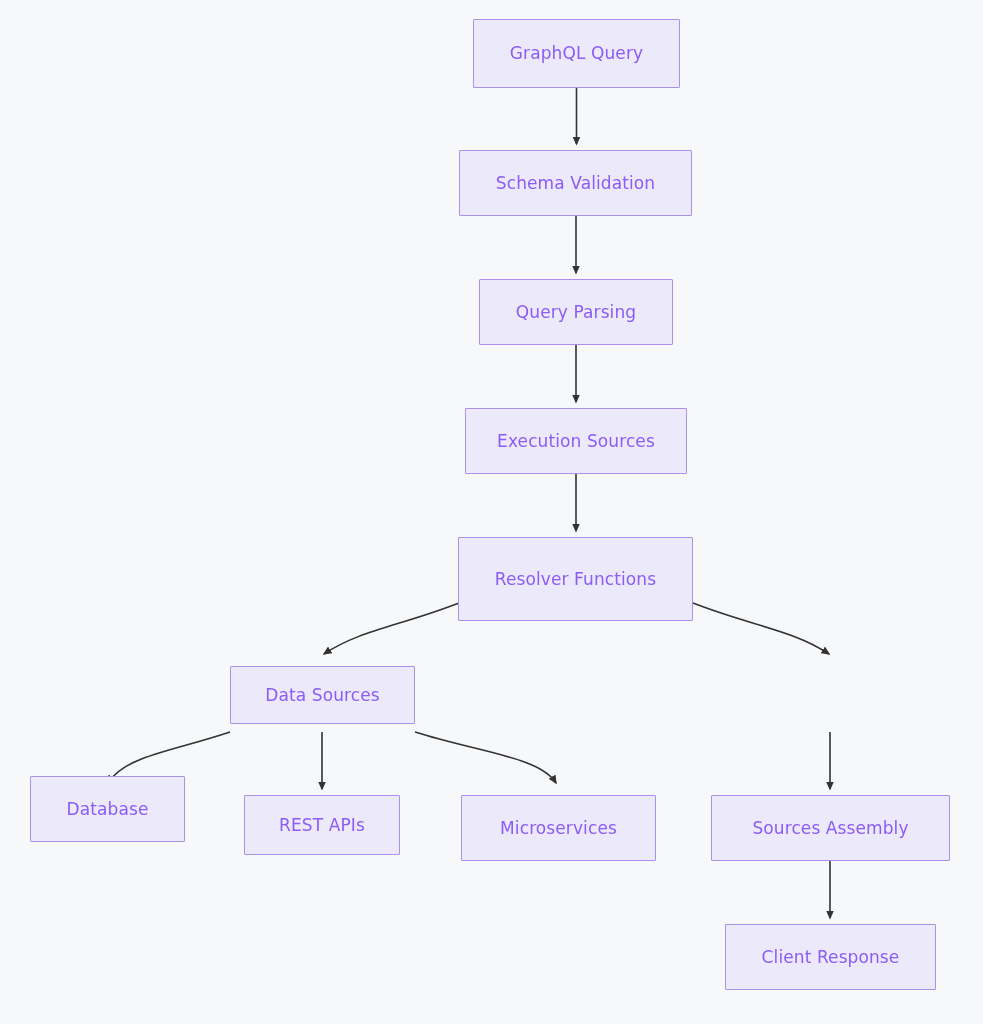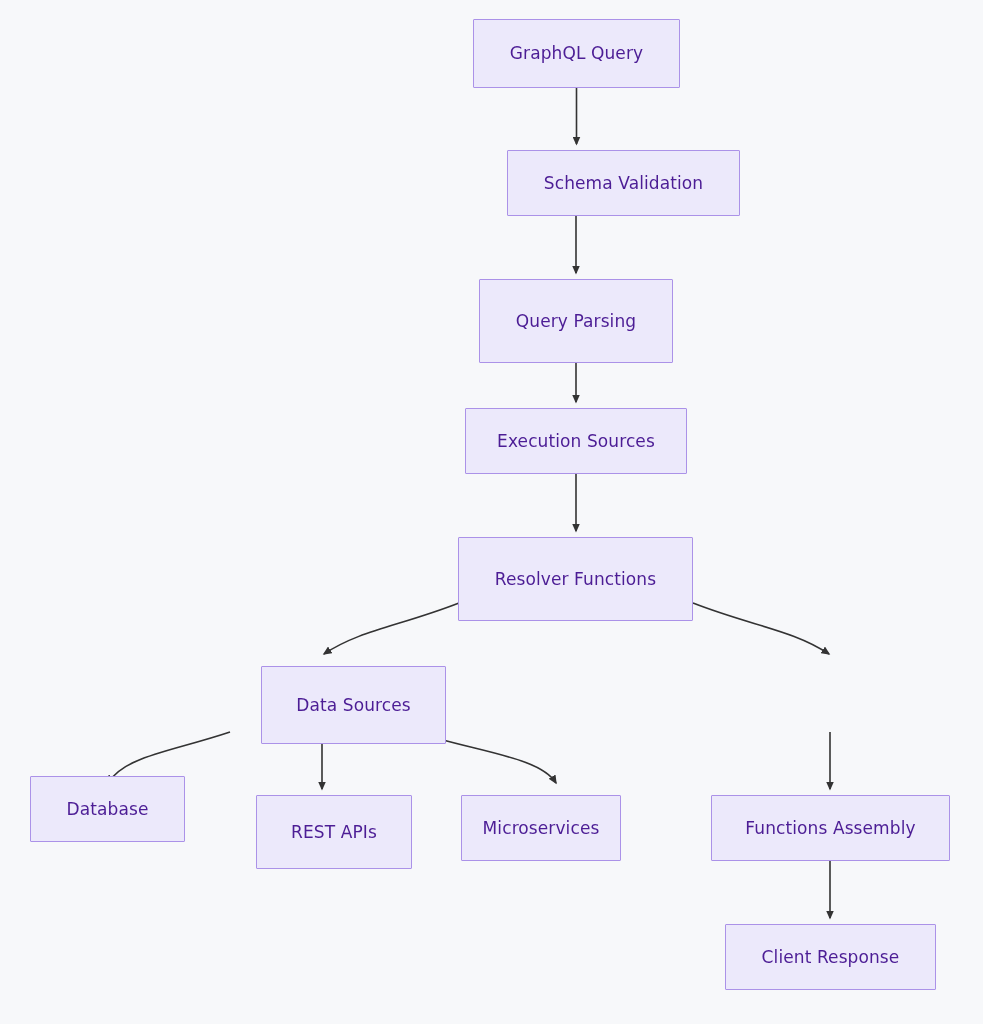--- a/index.html
+++ b/index.html
@@ -36,21 +36,21 @@
     border-radius: 1px;
     display: flex;
     align-items: center;
     justify-content: center;
     z-index: 2;
   }
   .node-label {
     font-family: "DejaVu Sans", "Liberation Sans", sans-serif;
     font-size: 17px;
     line-height: 1.2;
-    color: #4c1d95;
+    color: #8b5cf6;
     text-align: right;
     white-space: nowrap;
     letter-spacing: 0.1px;
   }
 </style>
 </head>
 <body>
 
 <div id="diagram-root">
 
@@ -72,54 +72,54 @@
         <path d="M 415 732 C 478 752 540 757 556 783" marker-end="url(#arrowhead)"></path>
         <path d="M 830 732 L 830 789" marker-end="url(#arrowhead)"></path>
         <path d="M 830 861 L 830 918" marker-end="url(#arrowhead)"></path>
       </g>
   </svg>
 
   <div class="node" style="left: 473px; top: 19px; width: 207px; height: 69px;">
     <span class="node-label">GraphQL Query</span>
   </div>
 
-  <div class="node" style="left: 459px; top: 150px; width: 233px; height: 66px; margin-left: 48px;">
+  <div class="node" style="left: 459px; top: 150px; width: 233px; height: 66px;">
     <span class="node-label">Schema Validation</span>
   </div>
 
-  <div class="node" style="left: 479px; top: 279px; width: 194px; height: 84px;">
+  <div class="node" style="left: 479px; top: 279px; width: 194px; height: 66px;">
     <span class="node-label">Query Parsing</span>
   </div>
 
   <div class="node" style="left: 465px; top: 408px; width: 222px; height: 66px;">
     <span class="node-label">Execution Sources</span>
   </div>
 
   <div class="node" style="left: 458px; top: 537px; width: 235px; height: 84px;">
     <span class="node-label">Resolver Functions</span>
   </div>
 
-  <div class="node" style="left: 230px; top: 666px; width: 185px; height: 78px; margin-left: 31px;">
+  <div class="node" style="left: 230px; top: 666px; width: 185px; height: 58px;">
     <span class="node-label">Data Sources</span>
   </div>
 
 
   <div class="node" style="left: 30px; top: 776px; width: 155px; height: 66px;">
     <span class="node-label">Database</span>
   </div>
 
-  <div class="node" style="left: 256px; top: 795px; width: 156px; height: 74px;">
+  <div class="node" style="left: 244px; top: 795px; width: 156px; height: 60px;">
     <span class="node-label">REST APIs</span>
   </div>
 
-  <div class="node" style="left: 461px; top: 795px; width: 160px; height: 66px;">
+  <div class="node" style="left: 461px; top: 795px; width: 195px; height: 66px;">
     <span class="node-label">Microservices</span>
   </div>
 
   <div class="node" style="left: 711px; top: 795px; width: 239px; height: 66px;">
-    <span class="node-label">Functions Assembly</span>
+    <span class="node-label">Sources Assembly</span>
   </div>
 
   <div class="node" style="left: 725px; top: 924px; width: 211px; height: 66px;">
     <span class="node-label">Client Response</span>
   </div>
 
 </div>
 
 </body></html>

